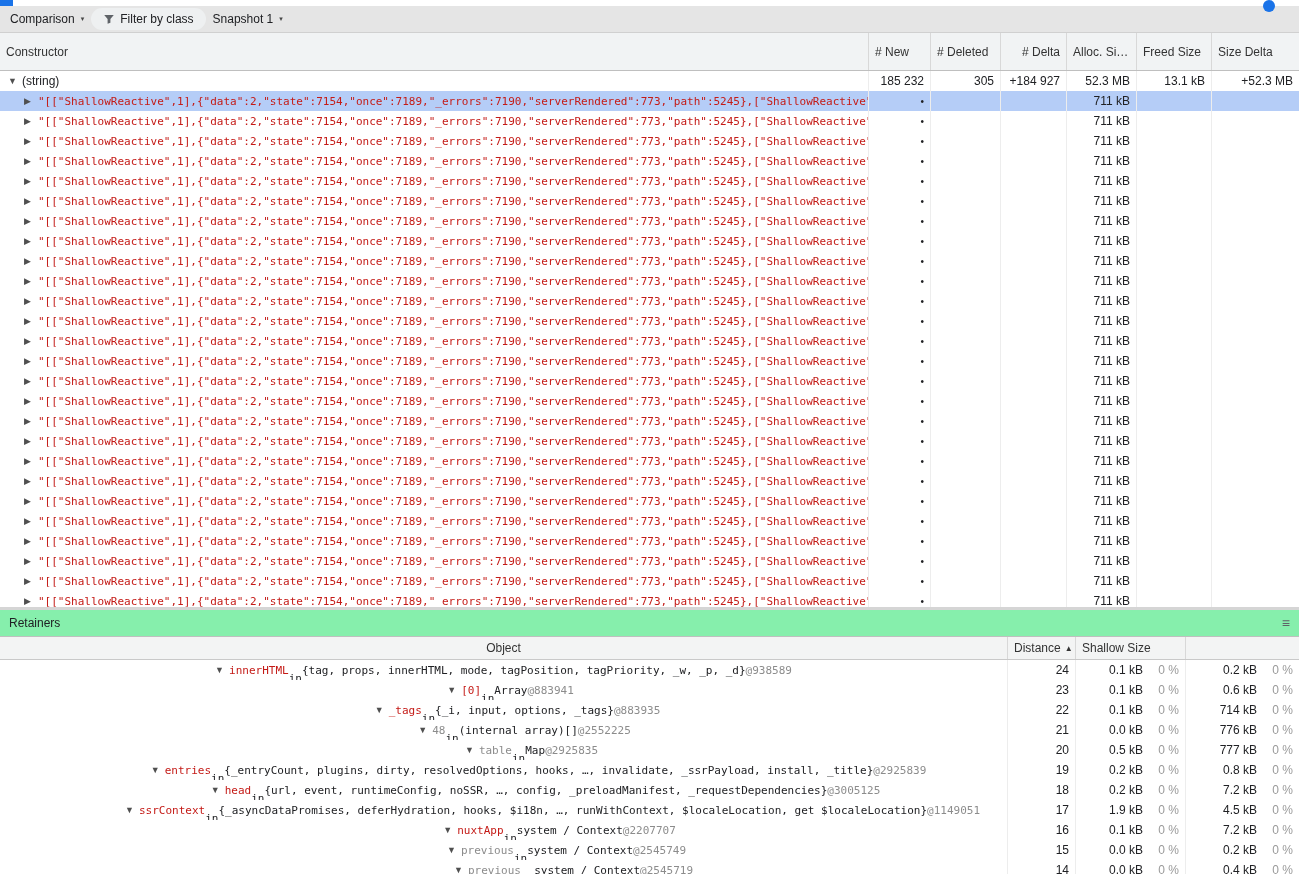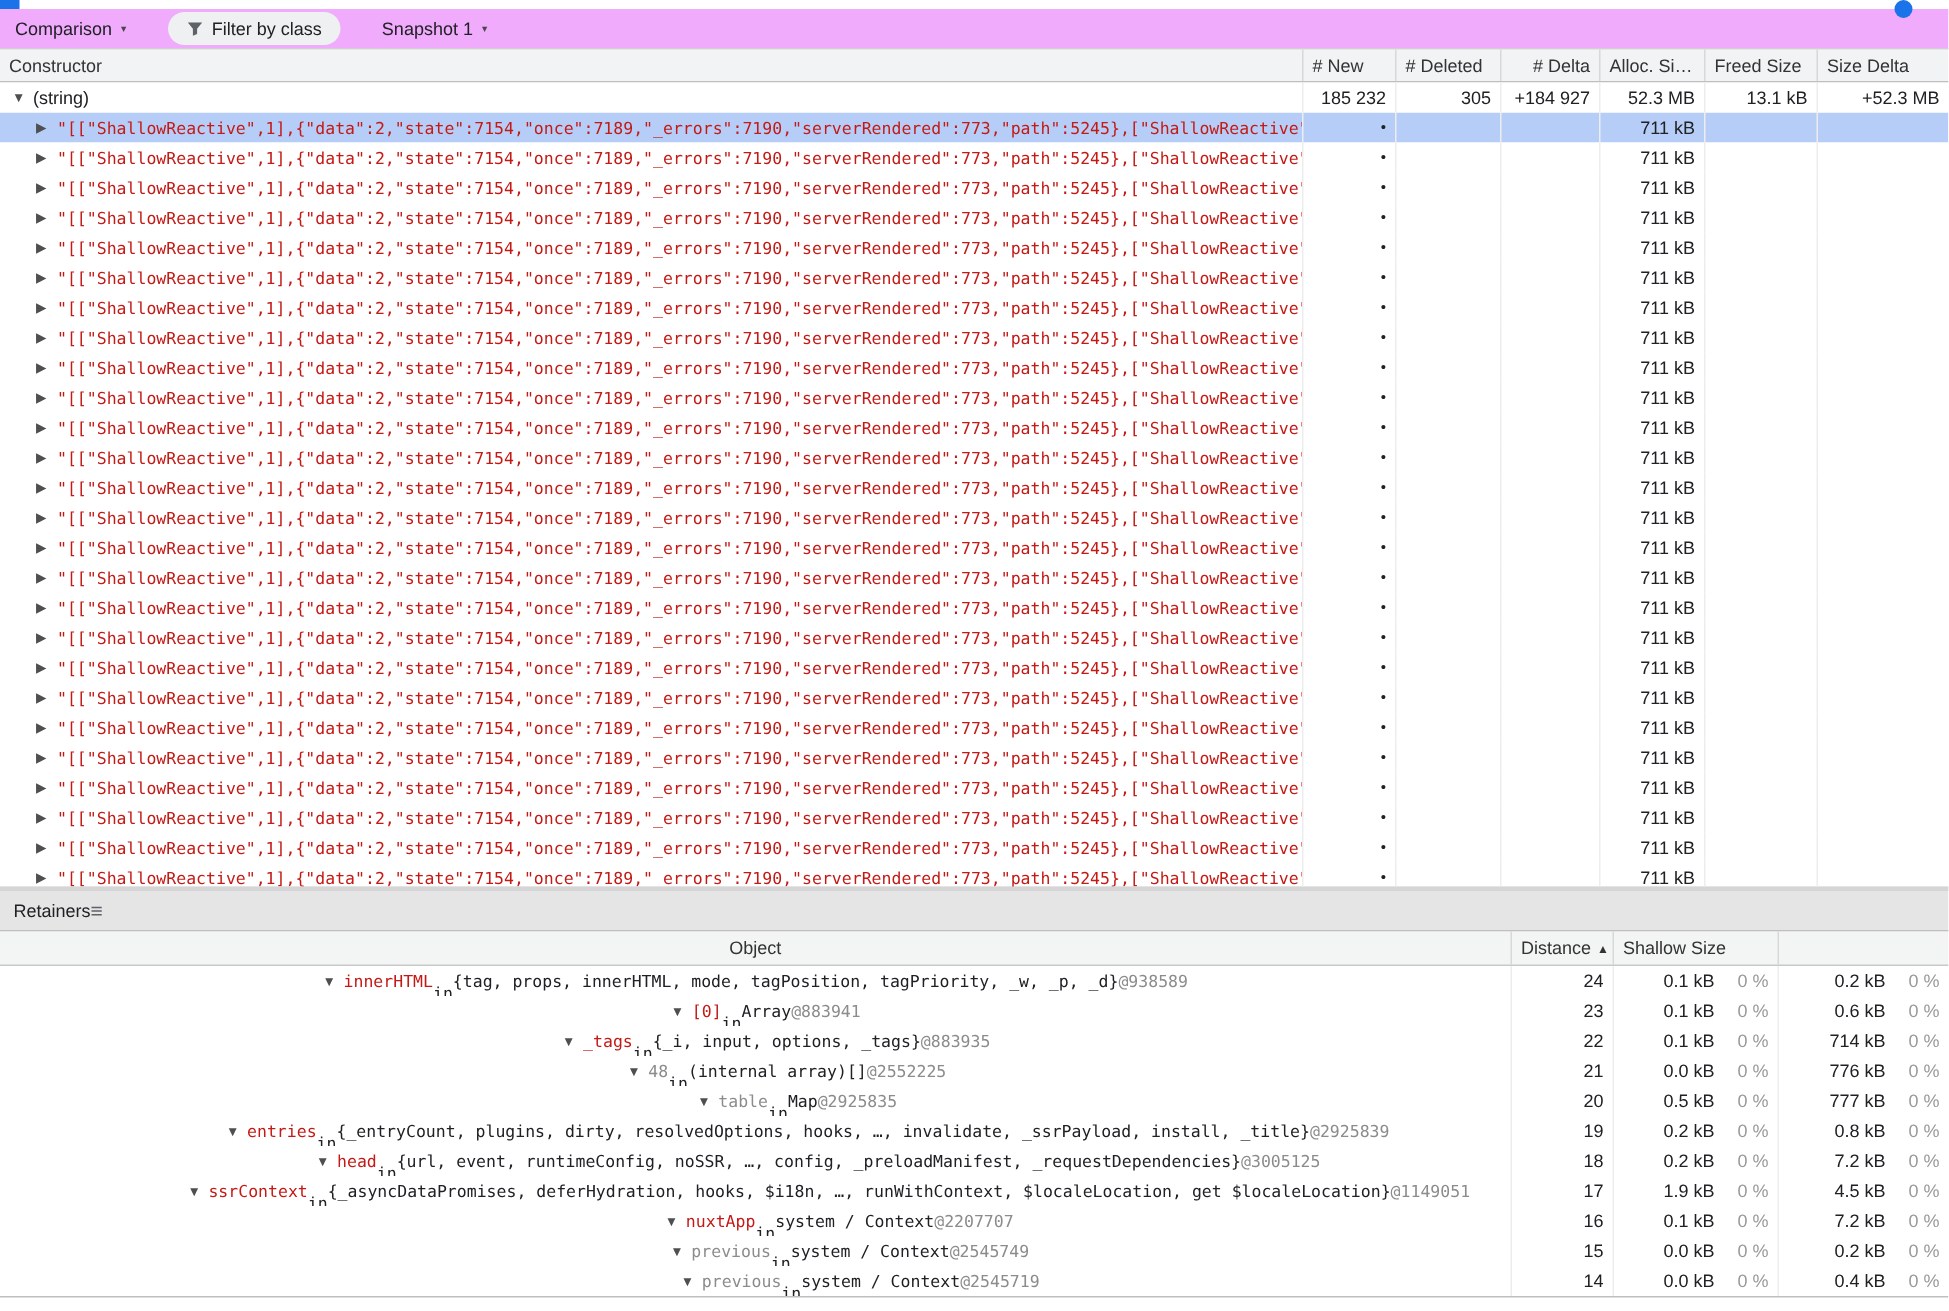--- a/index.html
+++ b/index.html
@@ -5,32 +5,32 @@
   * { margin:0; padding:0; box-sizing:border-box; }
   html,body { width:1299px; height:874px; overflow:hidden; background:#fff;
     font-family:"Liberation Sans", sans-serif; color:#202124; position:relative; }
 
   
   .top-strip { height:6px; background:#fff; position:relative; }
   .corner-accent { position:absolute; left:0; top:0; width:13px; height:6px; background:#1a73e8; }
   .avatar-dot { position:absolute; right:24px; top:0; width:12px; height:12px; border-radius:50%; background:#1a73e8; z-index:9; }
 
   
-  .toolbar { height:27px; display:flex; align-items:center; padding:0 10px; gap:28px;
-    border-bottom:1px solid #d0d0d0; background:#f0abfc; }
+  .toolbar { height:27px; display:flex; align-items:center; padding:0 10px; gap:7px;
+    border-bottom:1px solid #d0d0d0; background:#e5e5e5; }
   .tb-item { display:flex; align-items:center; gap:6px; font-size:12px; color:#202124; cursor:default; }
   .chip { background:#eef0f1; border-radius:14px; padding:4px 12px; gap:5px; }
   .dd-arrow { font-size:7px; color:#474747; }
 
   
   .c-constructor { flex:1; min-width:0; }
   .c-new { width:62px; } .c-del { width:70px; } .c-delta { width:66px;justify-content:flex-end; }
   .c-alloc { width:70px;gap:48px; } .c-freed { width:75px; } .c-sizedelta { width:87px; }
 
-  .grid-header { display:flex; height:22px; background:#f1f3f4; border-bottom:1px solid #bfbfbf; font-size:12px; color:#333; }
+  .grid-header { display:flex; height:38px; background:#f1f3f4; border-bottom:1px solid #bfbfbf; font-size:12px; color:#333; }
   .grid-header .cell { display:flex; align-items:center; padding:0 6px; border-right:1px solid #d8d8d8;
     overflow:hidden; white-space:nowrap; }
   .grid-header .cell:last-child { border-right:none; }
   .sort-arrow { font-size:8px; margin-left:auto; color:#333; padding-left:4px; }
 
   .group-row, .grid-row { display:flex; height:20px; font-size:12px; background:#fff; }
   .group-row .cell, .grid-row .cell { display:flex; align-items:center; padding:0 6px; height:100%;
     border-right:1px solid #ededed; overflow:hidden; white-space:nowrap; }
   .group-row .cell:last-child, .grid-row .cell:last-child { border-right:none; }
   .cell.num { justify-content:flex-end; }
@@ -38,22 +38,22 @@
   .grid-row .c-constructor { padding-left:24px; }
   .grid-row.selected { background:#b5cdf7; }
   .rows-viewport { height:516px; overflow:hidden; }
 
   .twisty { font-size:9px; color:#4f4f4f; width:14px; flex:none; }
   .group-name { color:#202124; }
   .str { color:#c41a16; font-family:"DejaVu Sans Mono", monospace; font-size:11px; }
   .dot { font-size:10px; color:#202124; }
 
   
-  .ret-bar { height:30px; background:#e5e5e5; border-top:3px solid #d5d5d5; border-bottom:1px solid #bfbfbf;
-    display:flex; align-items:center; justify-content:flex-start; padding:0 9px; font-size:12px; color:#202124; }
+  .ret-bar { height:30px; background:#86efac; border-top:3px solid #d5d5d5; border-bottom:1px solid #bfbfbf;
+    display:flex; align-items:center; justify-content:space-between; padding:0 9px; font-size:12px; color:#202124; }
   .menu-icon { color:#5f6368; font-size:14px; }
 
   .rc-object { flex:1; min-width:0;justify-content:center; }
   .rc-distance { width:68px; } .rc-shallow { width:110px; } .rc-retained { width:113px; }
 
   .ret-header { display:flex; height:23px; background:#f3f4f4; border-bottom:1px solid #c9c9c9; font-size:12px; color:#333; }
   .ret-header .cell { display:flex; align-items:center; padding:0 6px; border-right:1px solid #d8d8d8;
     overflow:hidden; white-space:nowrap; }
   .ret-header .cell:last-child { border-right:none;margin-top:36px; }
 

